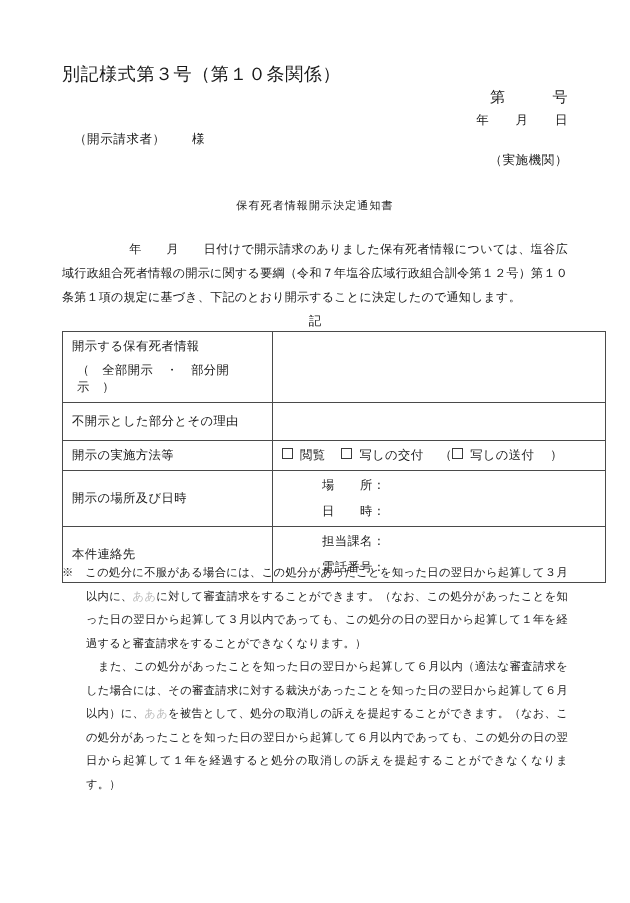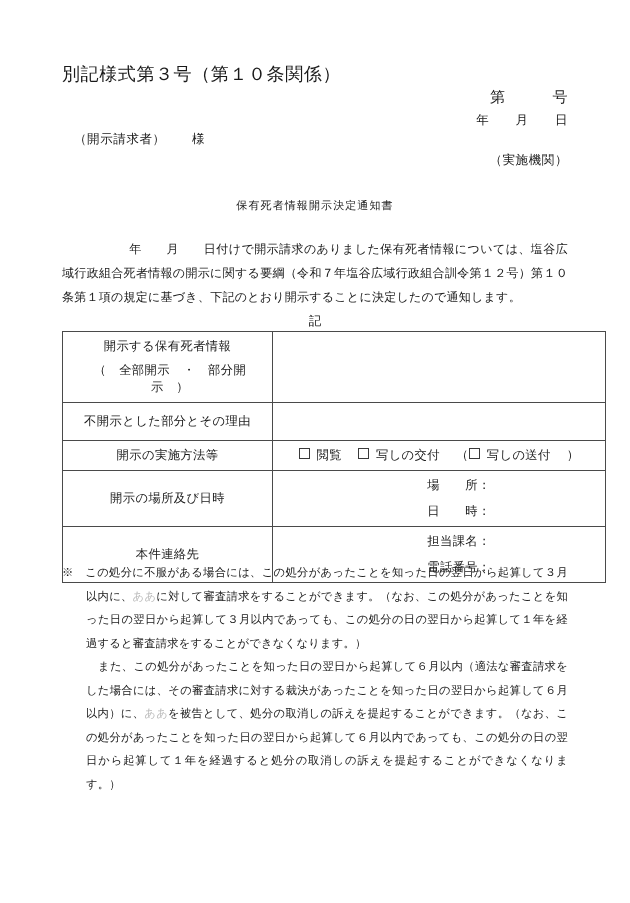--- a/index.html
+++ b/index.html
@@ -100,21 +100,20 @@
 
   
   .form-table {
     position: absolute;
     left: 62px;
     top: 331px;
     width: 505px;
     border-collapse: collapse;
     table-layout: fixed;
     font-size: 12.3px;
-    text-align: center;
   }
   .form-table td {
     border: 1px solid #4a4a4a;
     padding: 6px 9px;
     vertical-align: middle;
     letter-spacing: 0.4px;
   }
   .form-table td.label {
     width: 191px;
   }

